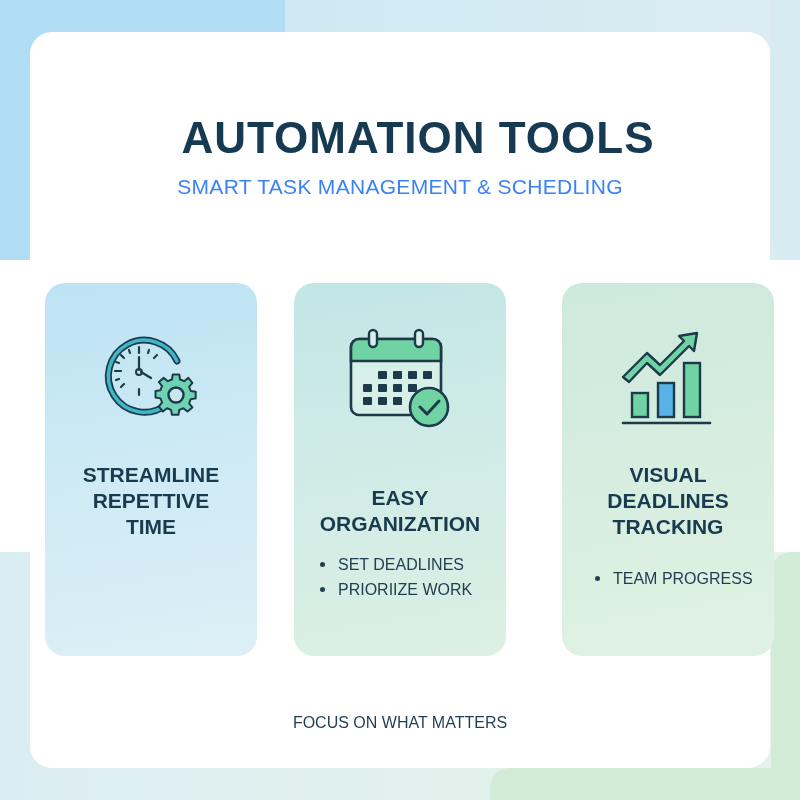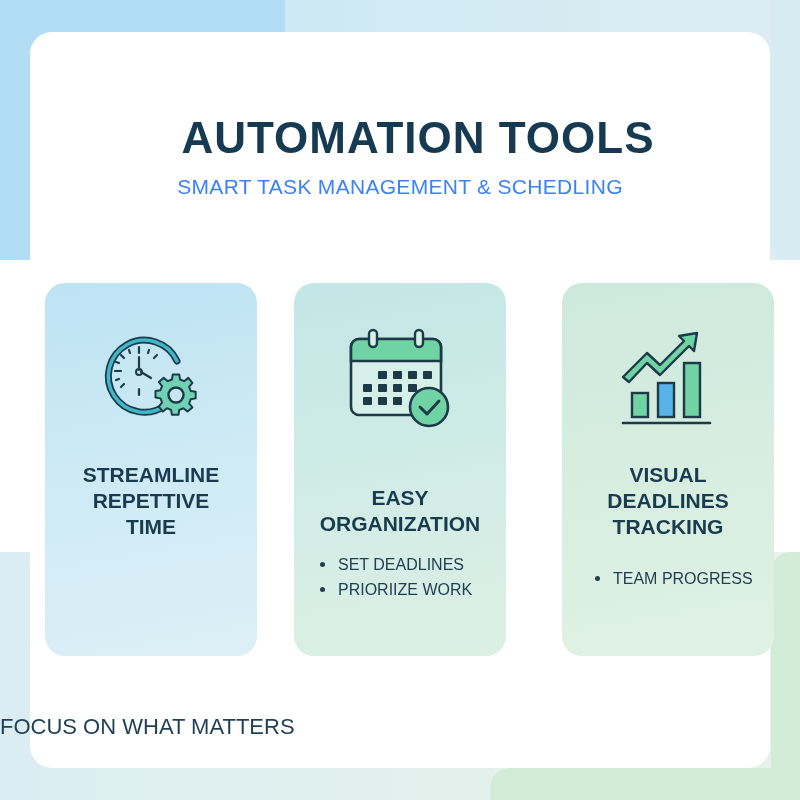--- a/index.html
+++ b/index.html
@@ -77,22 +77,22 @@
     }
     .card-bullets li { position: relative; padding-left: 20px; white-space: nowrap; }
     .card-bullets li::before {
       content: ""; position: absolute; left: 2px; top: 10px; width: 5px; height: 5px;
       border-radius: 50%; background: #213f52;
     }
     .card-1 .card-bullets { left: 32px; top: 283px; }
     .card-2 .card-bullets { left: 24px; top: 269px; }
     .card-3 .card-bullets { left: 31px; top: 283px; }
     .footer-text {
-      position: absolute; left: 0; top: 714px; width: 800px; 
-      font-size: 22px; color: #1f3f54;
+      position: absolute; left: 0; top: 714px; width: 800px; text-align: center;
+      font-size: 16px; color: #1f3f54;
     }
   </style>
 </head>
 <body>
 
 <div class="bg-band-top"></div>
 <div class="bg-band-bottom"></div>
 <div class="bg-mid-left"></div>
 <div class="bg-mid-right"></div>
 <div class="corner-tl"></div>

